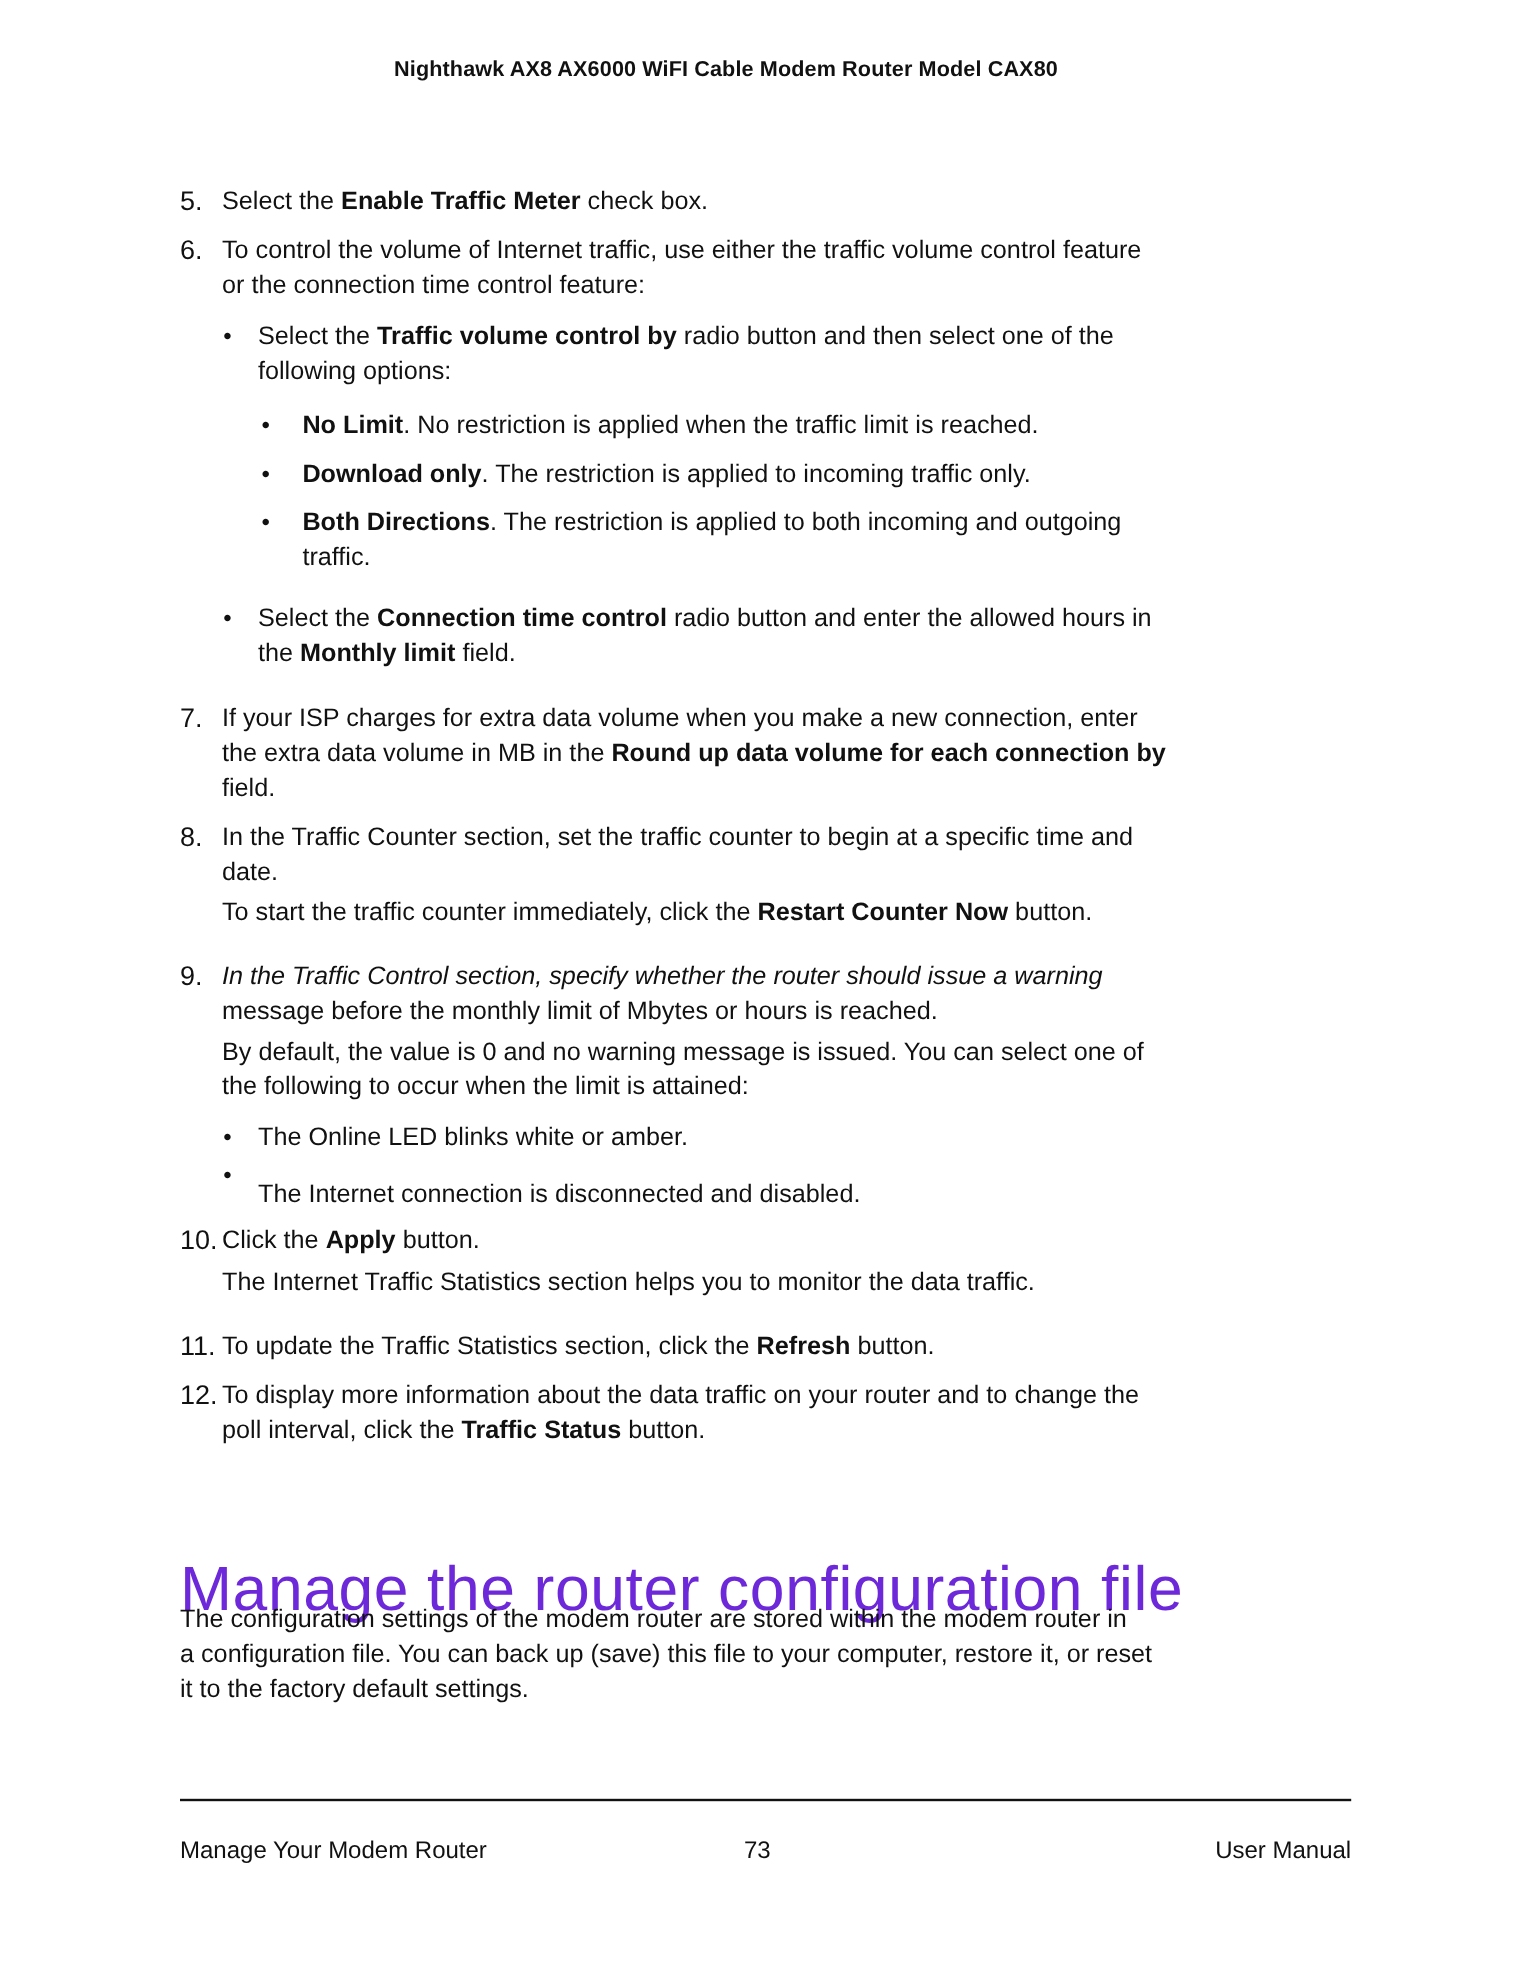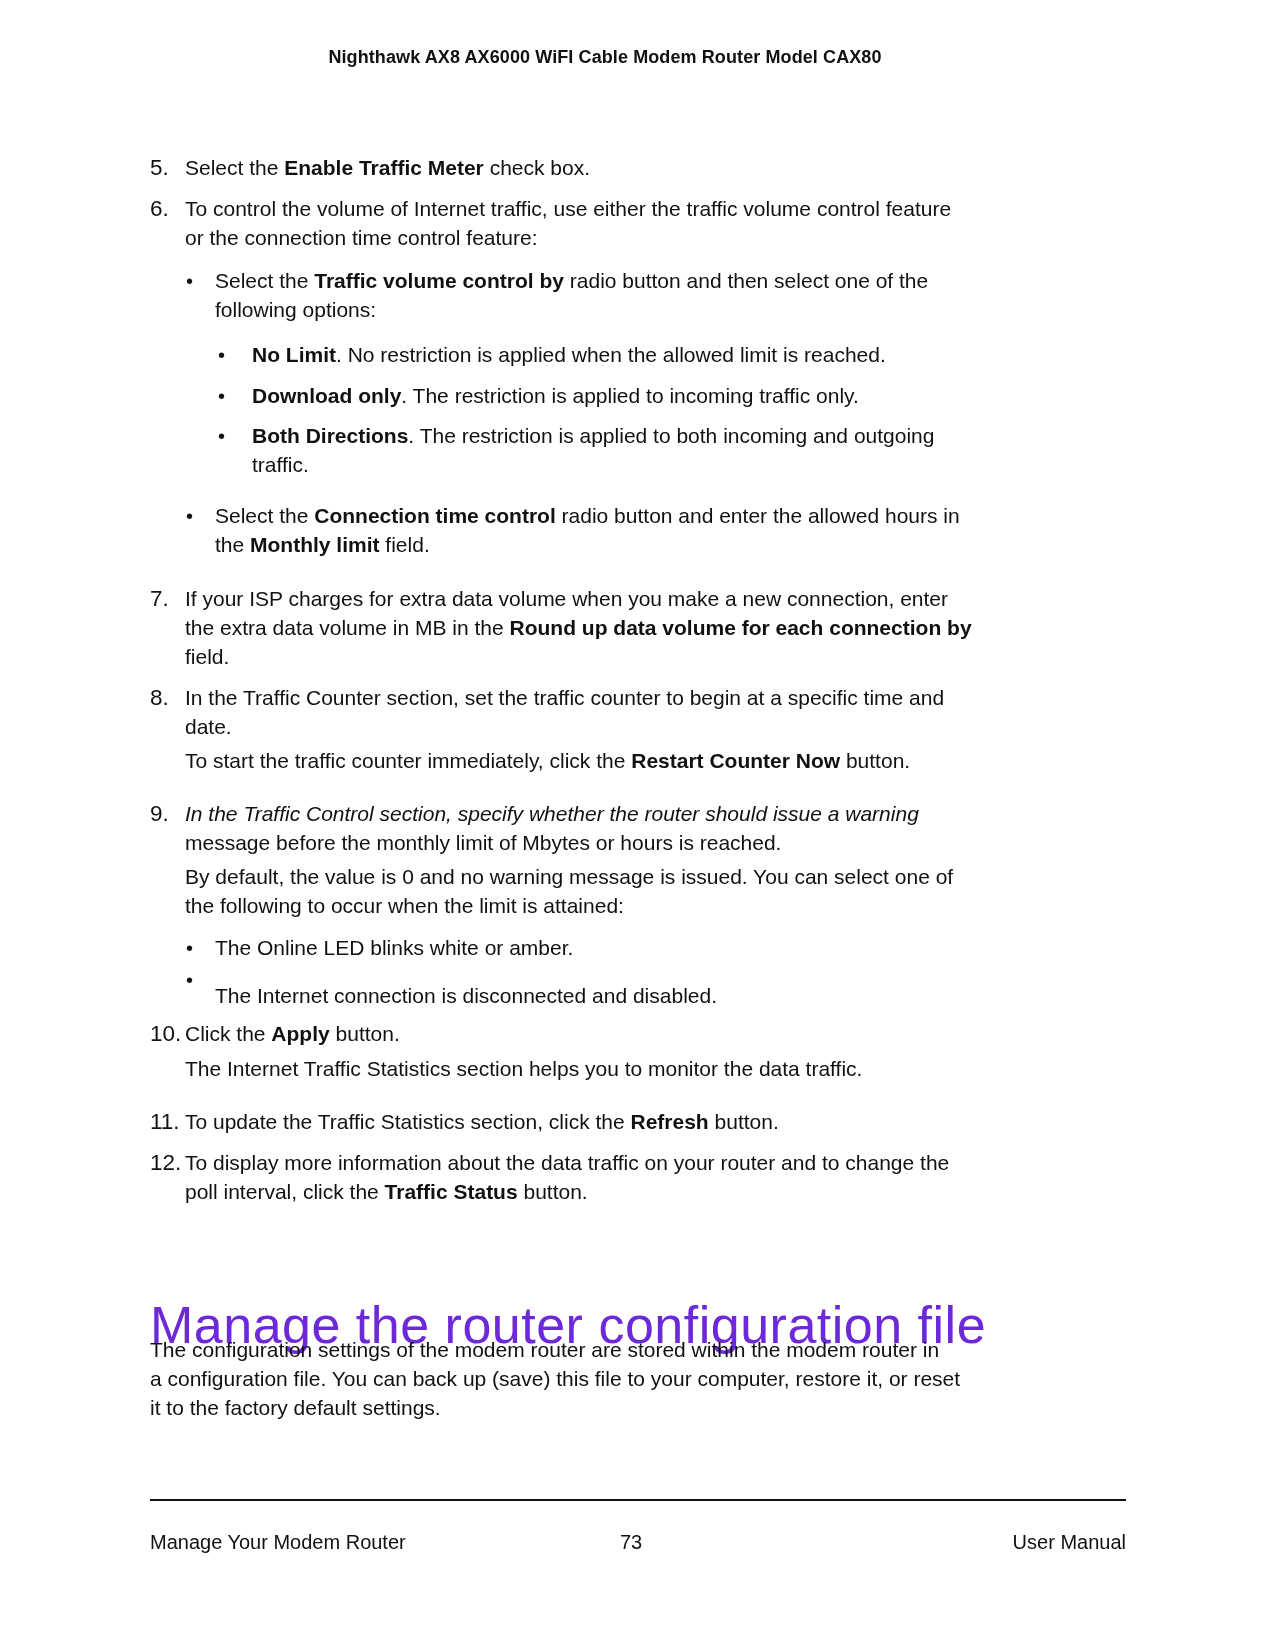--- a/index.html
+++ b/index.html
@@ -80,21 +80,21 @@
 <div>
   <span class="num" style="left:150px; top:194px;">6.</span>
   <div class="para" style="left:185px; top:194px;">To control the volume of Internet traffic, use either the traffic volume control feature</div>
   <div class="para" style="left:185px; top:223px;">or the connection time control feature:</div>
 
   <span class="bullet" style="left:186px; top:266px;">•</span>
   <div class="para" style="left:215px; top:266px;"><span>Select the </span><b>Traffic volume control by</b><span> radio button and then select one of the</span></div>
   <div class="para" style="left:215px; top:295px;">following options:</div>
 
   <span class="bullet" style="left:218px; top:340px;">•</span>
-  <div class="para" style="left:252px; top:340px;"><b>No Limit</b><span>. No restriction is applied when the allowed limit is reached.</span></div>
+  <div class="para" style="left:252px; top:340px;"><b>No Limit</b><span>. No restriction is applied when the traffic limit is reached.</span></div>
 
   <span class="bullet" style="left:218px; top:381px;">•</span>
   <div class="para" style="left:252px; top:381px;"><b>Download only</b><span>. The restriction is applied to incoming traffic only.</span></div>
 
   <span class="bullet" style="left:218px; top:421px;">•</span>
   <div class="para" style="left:252px; top:421px;"><b>Both Directions</b><span>. The restriction is applied to both incoming and outgoing</span></div>
   <div class="para" style="left:252px; top:450px;">traffic.</div>
 
   <span class="bullet" style="left:186px; top:501px;">•</span>
   <div class="para" style="left:215px; top:501px;"><span>Select the </span><b>Connection time control</b><span> radio button and enter the allowed hours in</span></div>

